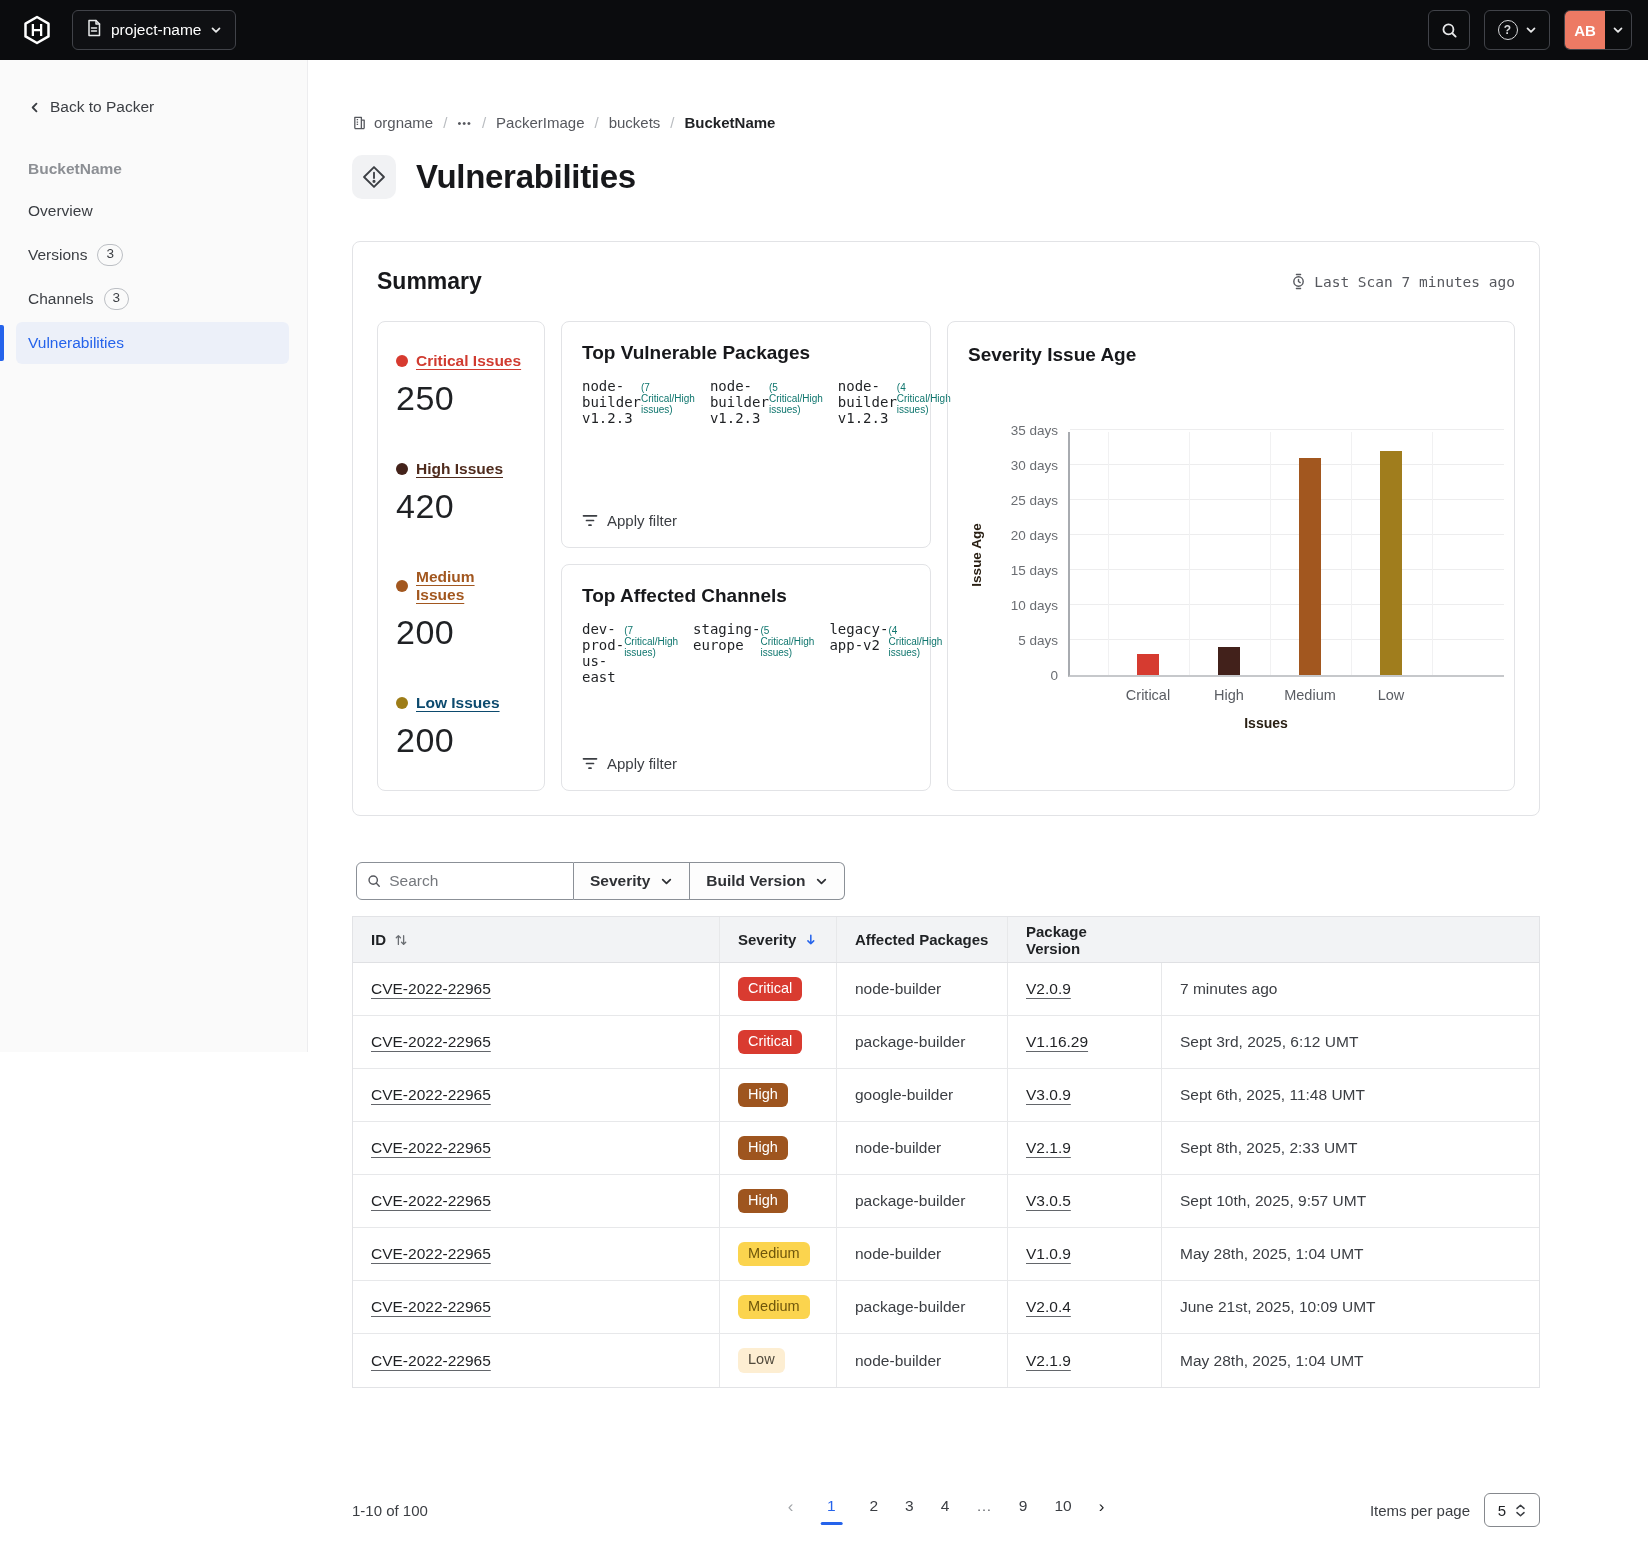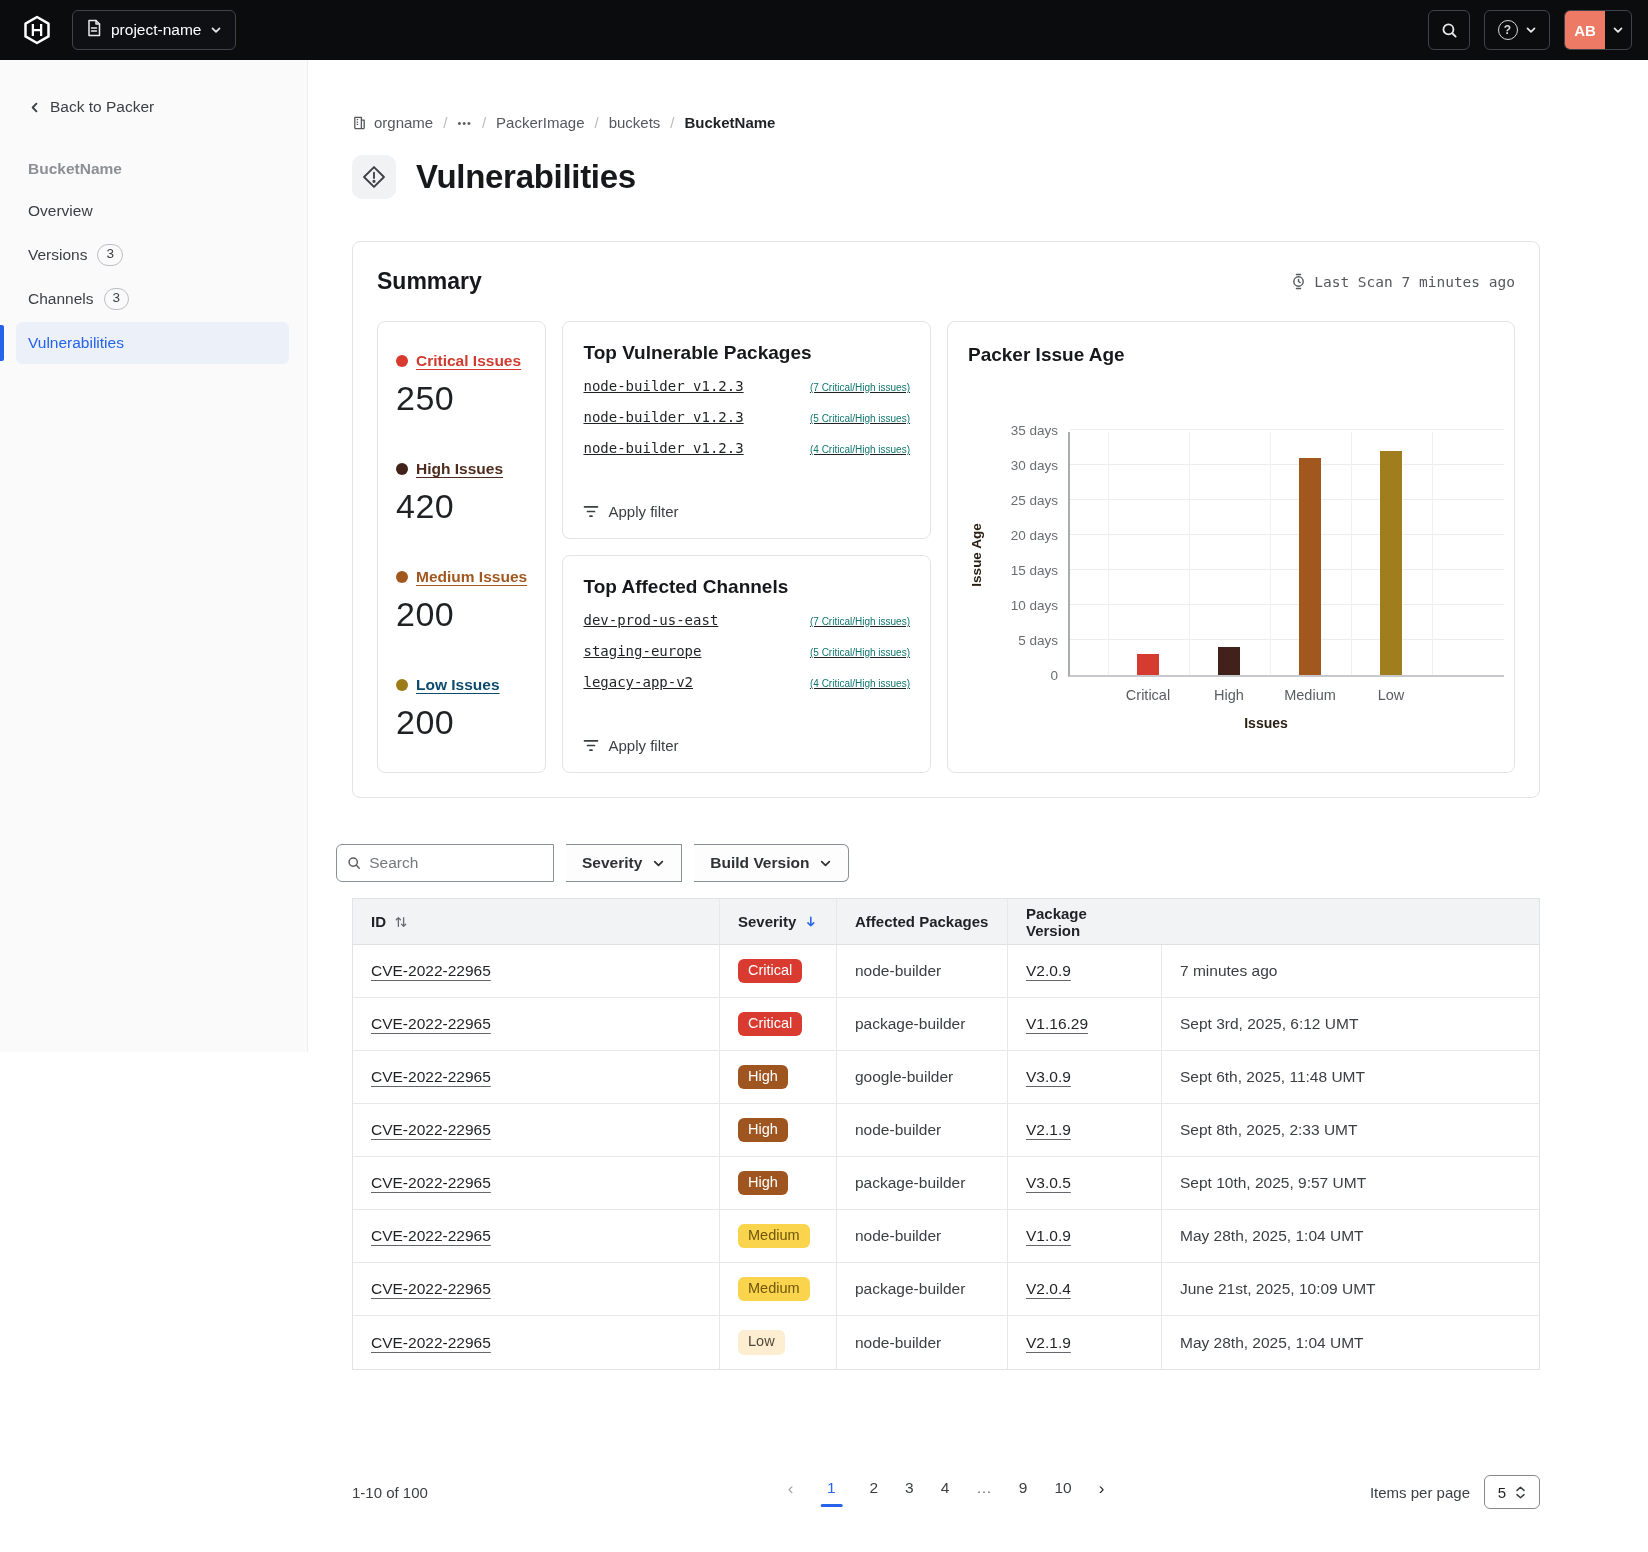--- a/index.html
+++ b/index.html
@@ -50,41 +50,41 @@
 
   .stats-col { width:170px; border:1px solid #e2e3e6; border-radius:8px; padding:30px 18px; display:flex; flex-direction:column; gap:42px; }
   .stat-label-row { display:flex; align-items:center; gap:8px; }
   .stat-dot { width:12px; height:12px; border-radius:50%; flex:none; }
   .stat-label { font-size:15.5px; font-weight:600; text-decoration:underline; text-underline-offset:3px; cursor:pointer; }
   .stat-value { font-size:34px; font-weight:400; color:#1f2124; margin-top:9px; letter-spacing:0.5px; }
 
   .mid-col { width:370px; display:flex; flex-direction:column; gap:16px; }
   .list-card { border:1px solid #e2e3e6; border-radius:8px; padding:20px 20px 18px; flex:1; display:flex; flex-direction:column; }
   .list-title { font-size:19px; font-weight:600; color:#17181b; }
-  .list-rows { margin-top:14px; display:flex; flex-direction:column; gap:15px;text-decoration:underline; }
+  .list-rows { margin-top:14px; display:flex; flex-direction:row; gap:15px; }
   .list-row { display:flex; align-items:baseline; }
   .list-name { font-family:"DejaVu Sans Mono", monospace; font-size:14px; color:#1f2124; }
   .list-note { margin-left:auto; font-size:10px; color:#0f766e; }
   .apply-row { margin-top:auto; padding-top:14px; display:flex; align-items:center; gap:9px; font-size:15px; font-weight:500; color:#3b3e43; cursor:pointer; }
 
   
   .chart-card { width:568px; border:1px solid #e2e3e6; border-radius:8px; padding:22px 20px; position:relative; }
   .chart-title { font-size:19px; font-weight:600; color:#17181b; }
   .plot-wrap { position:relative; margin:66px 0 0 100px; width:436px; height:245px; }
   .plot { position:absolute; inset:0; border-left:2px solid #a8abb0; border-bottom:2px solid #c6c8cb; }
   .gridline-h { position:absolute; left:0; right:0; height:1px; background:#ededee; }
   .gridline-v { position:absolute; top:0; bottom:0; width:1px; background:#f1f1f2; }
   .bar { position:absolute; bottom:0; width:22px; }
   .ytick { position:absolute; right:calc(100% + 12px); transform:translateY(50%); font-size:13.5px; color:#6a6d72; white-space:nowrap; }
   .xtick { position:absolute; top:calc(100% + 12px); transform:translateX(-50%); font-size:14.5px; color:#5a5d63; }
   .xlabel { position:absolute; top:calc(100% + 40px); transform:translateX(-50%); font-size:14px; font-weight:700; color:#2a2014; }
   .ylabel { position:absolute; left:-92px; top:50%; transform:translate(-50%,-50%) rotate(-90deg); font-size:13.5px; font-weight:700; color:#2a2014; white-space:nowrap; }
 
   
-  .filter-bar { margin:46px 108px 0 28px; display:flex;gap:12px; }
+  .filter-bar { margin:46px 108px 0 48px; display:flex; }
   .search-box { width:218px; height:38px; border:1px solid #8b9097; border-radius:6px 0 0 6px; background:#fff; display:flex; align-items:center; padding:0 10px; gap:8px; }
   .search-box input { border:none; outline:none; font-size:15.5px; width:100%; font-family:"Liberation Sans", sans-serif; color:#1f2124; background:transparent; }
   .search-box input::placeholder { color:#75787d; }
   .drop-btn { height:38px; border:1px solid #8b9097; border-left:none; background:#fdfdfd; display:flex; align-items:center; justify-content:center; gap:10px; font-size:15.5px; font-weight:600; color:#2f3135; cursor:pointer; padding:0 16px; }
   .drop-btn.last { border-radius:0 6px 6px 0; }
 
   
   .vuln-table { margin:16px 108px 0 44px; width:1188px; border:1px solid #e2e3e6; }
   .t-head { display:flex; background:#f2f3f5; height:46px; border-bottom:1px solid #dfe0e3; }
   .t-hcell { display:flex; align-items:center; gap:8px; padding:0 18px; font-size:15px; font-weight:600; color:#1f2124; cursor:pointer; }
@@ -306,21 +306,21 @@
             <div class="apply-row">
               <svg width="16" height="13" viewBox="0 0 16 13" fill="none" stroke="#3b3e43" stroke-width="1.7" stroke-linecap="round">
                   <path d="M1.5 1.8h13M4.5 6.5h7M7 11.2h2"></path>
                 </svg>
               <span>Apply filter</span>
             </div>
           </div>
         </div>
 
         <div class="chart-card">
-          <div class="chart-title">Packer Issue Age</div>
+          <div class="chart-title">Severity Issue Age</div>
           <div class="plot-wrap">
             <div class="ylabel">Issue Age</div>
             <div class="plot" id="plot">
                 <div class="gridline-h" style="bottom: 35px;"></div>
                 <div class="gridline-h" style="bottom: 70px;"></div>
                 <div class="gridline-h" style="bottom: 105px;"></div>
                 <div class="gridline-h" style="bottom: 140px;"></div>
                 <div class="gridline-h" style="bottom: 175px;"></div>
                 <div class="gridline-h" style="bottom: 210px;"></div>
                 <div class="gridline-h" style="bottom: 245px;"></div>

